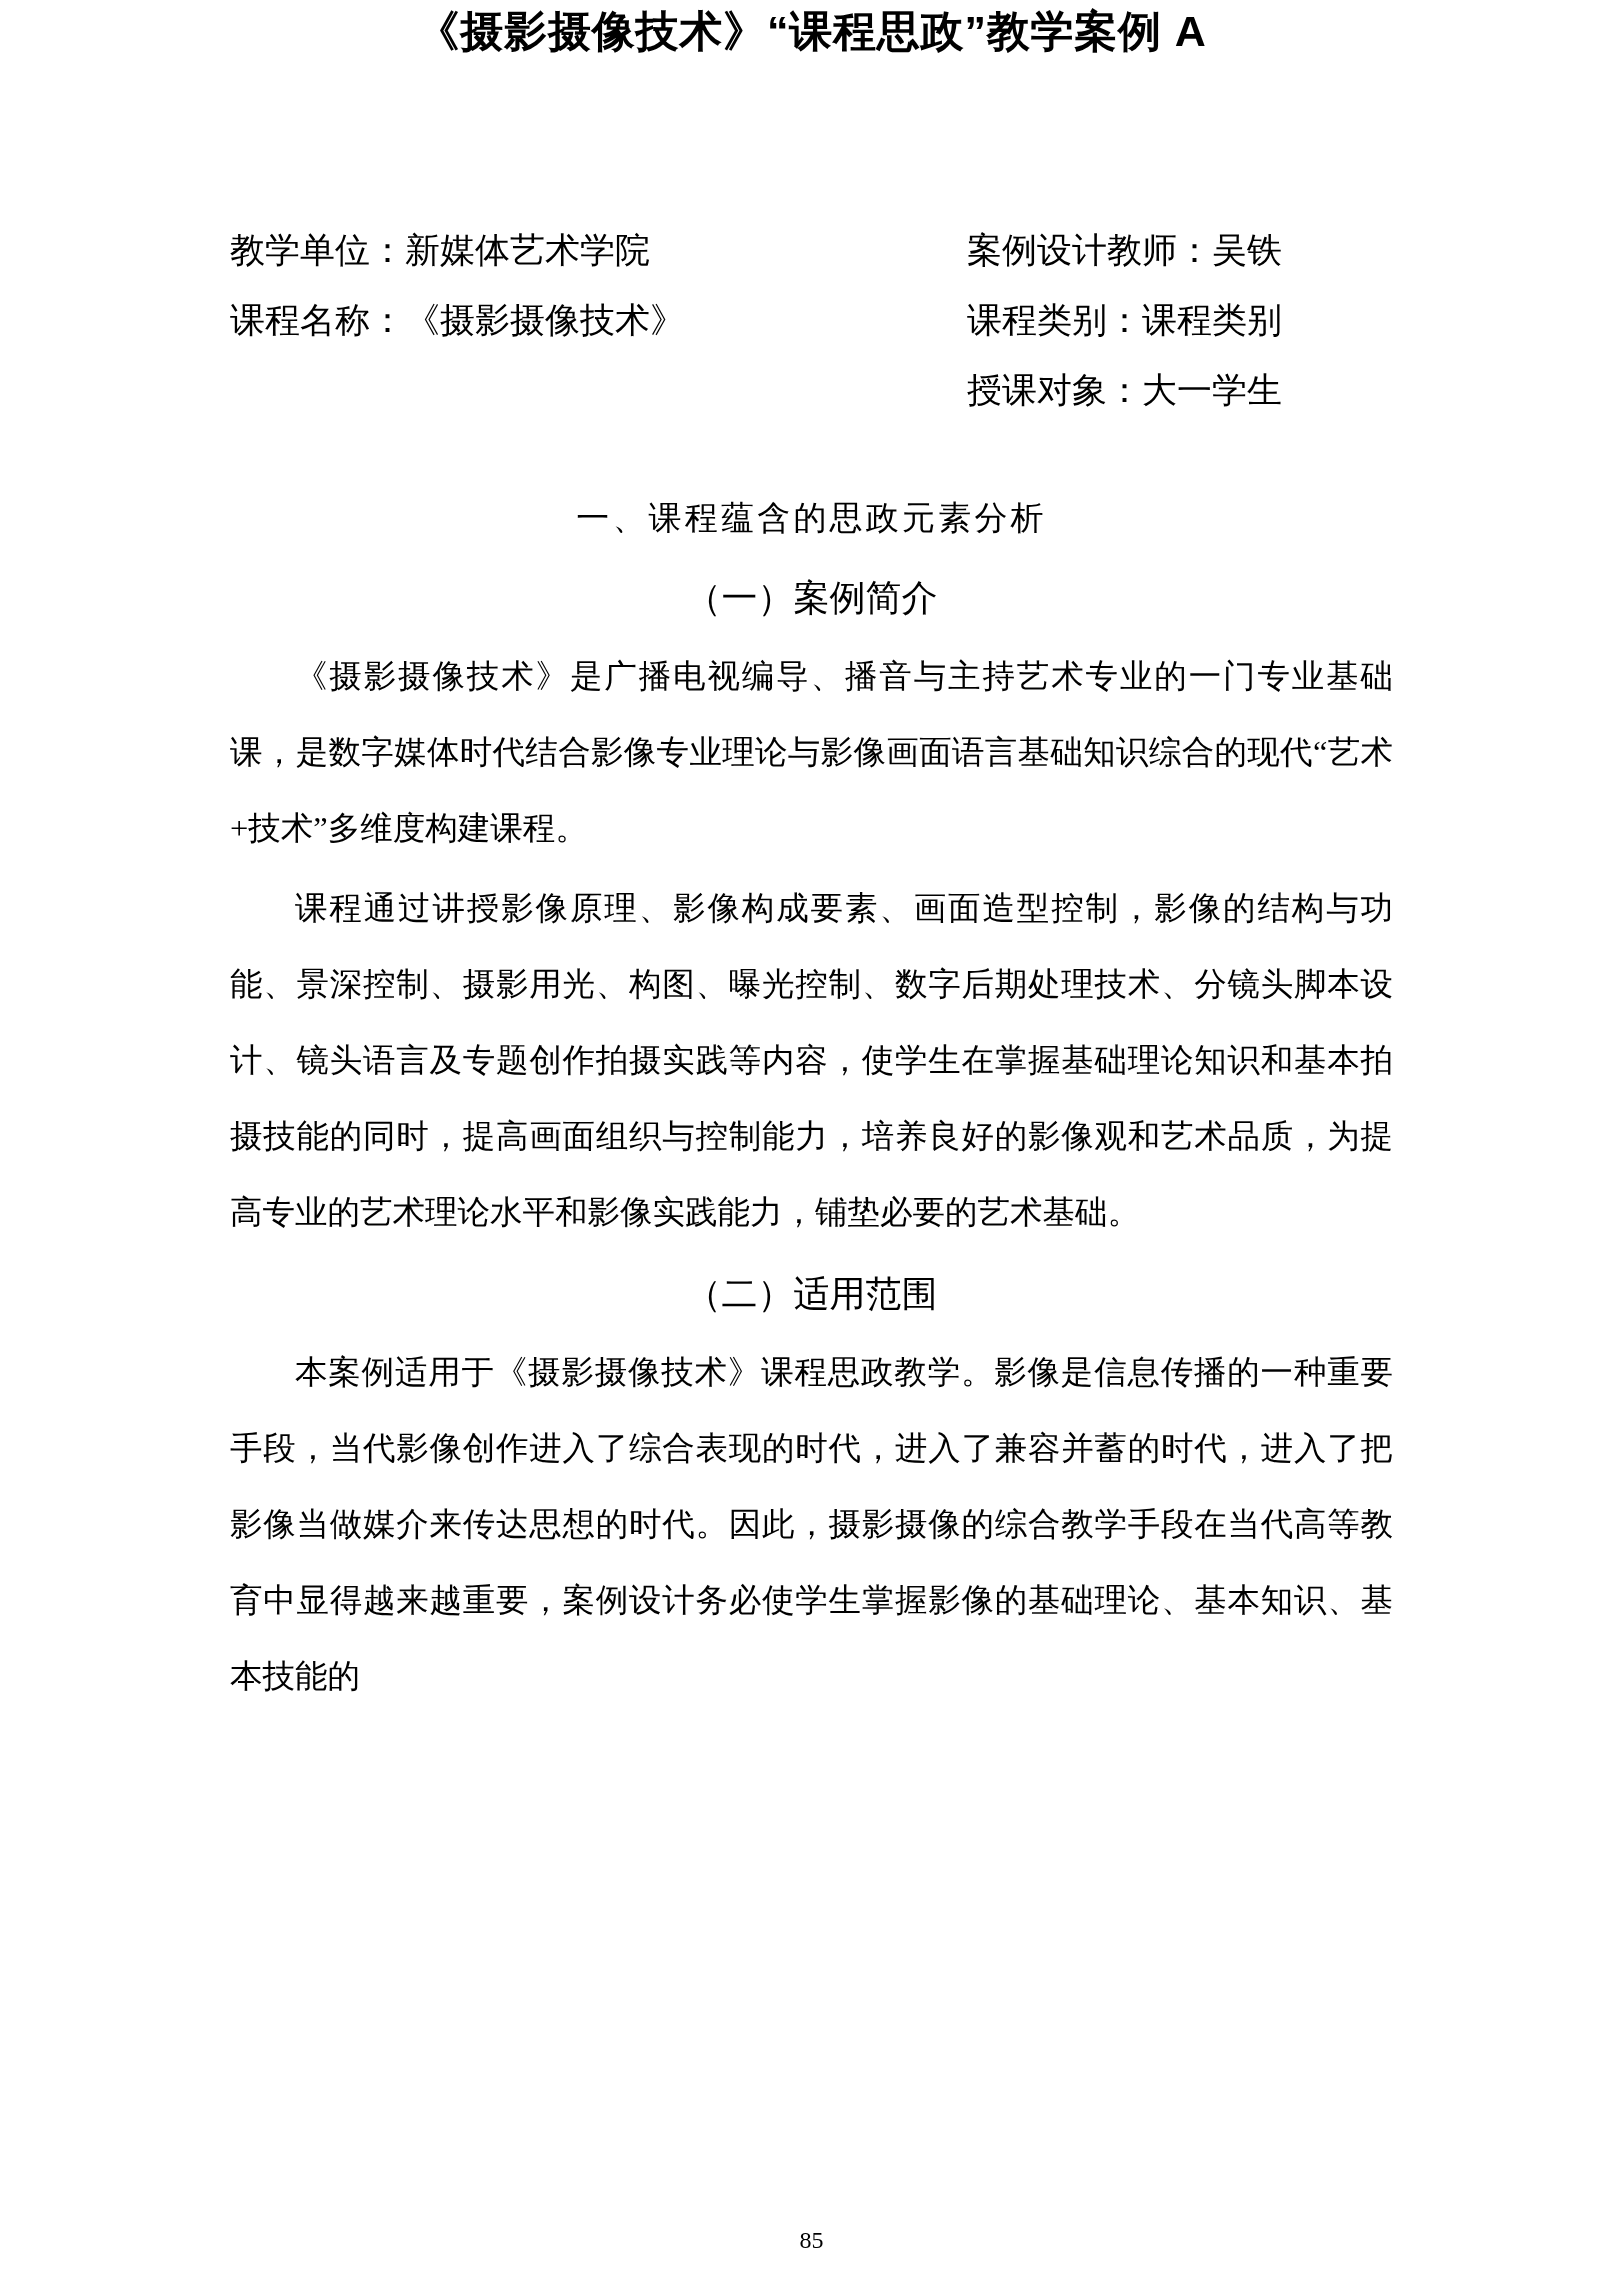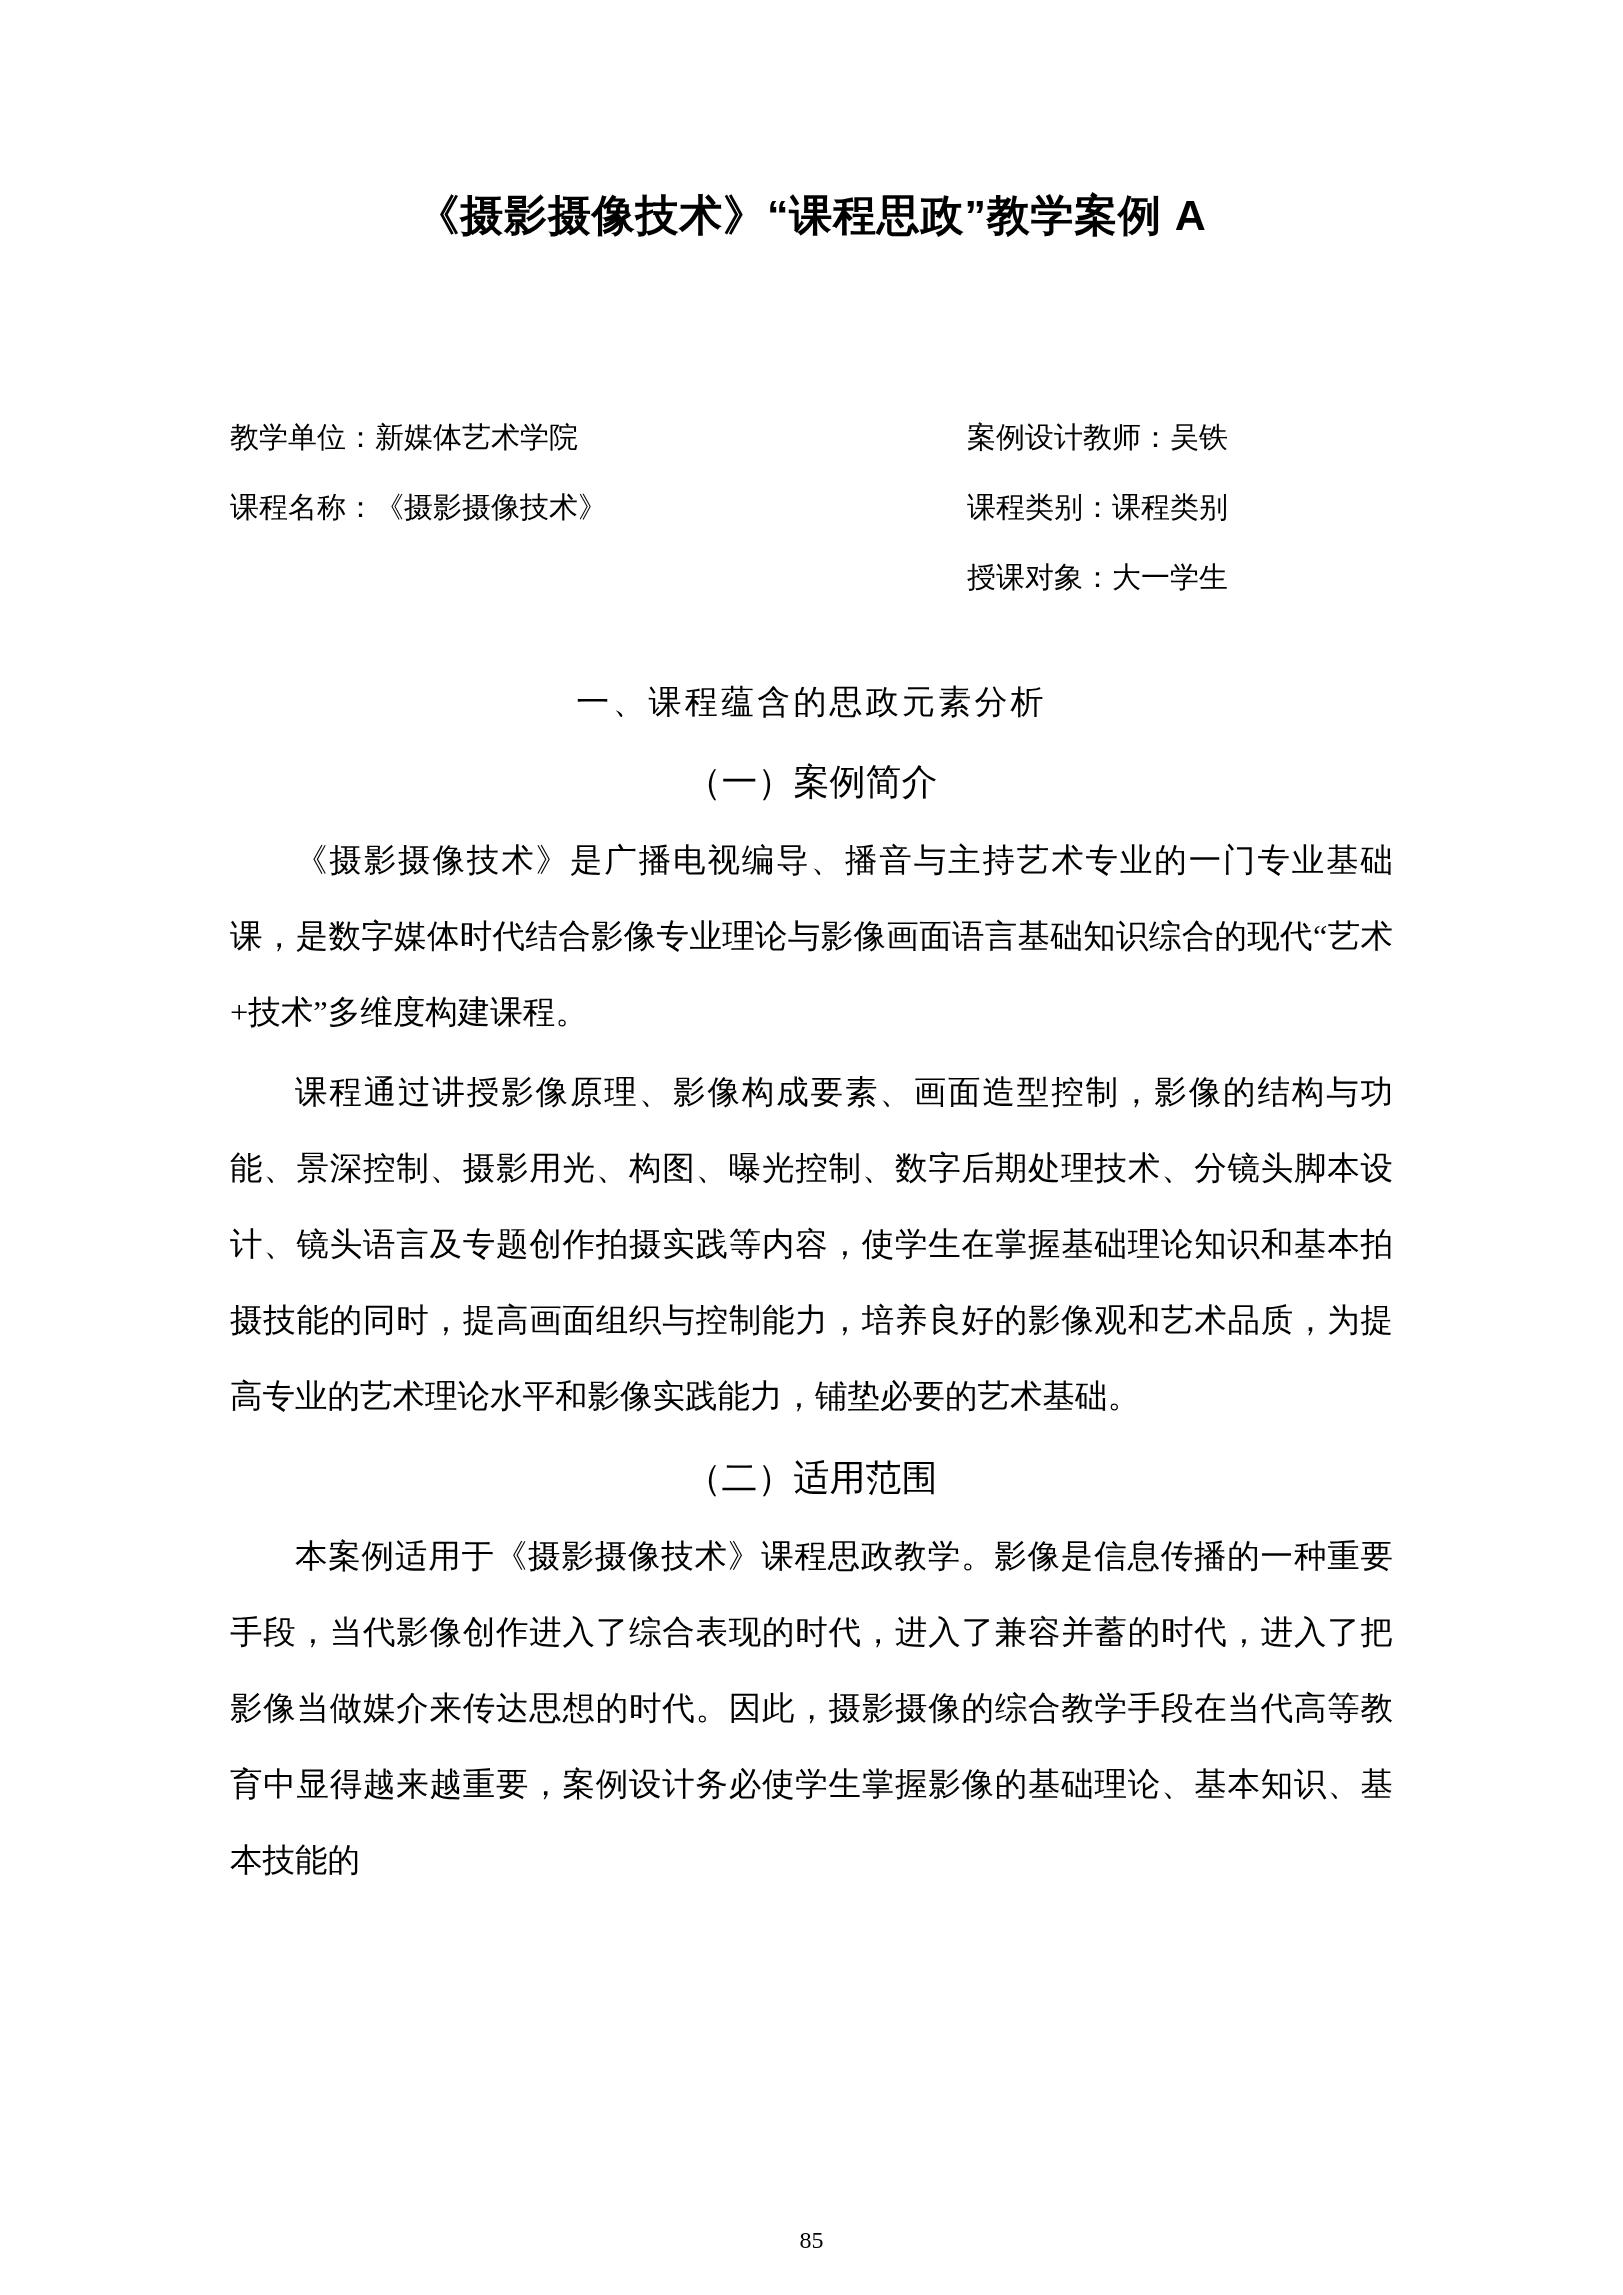--- a/index.html
+++ b/index.html
@@ -9,35 +9,35 @@
     height: 2295px;
     box-sizing: border-box;
     padding: 0 230px;
     background: #ffffff;
     color: #000000;
     font-family: "Liberation Serif", "DejaVu Serif", serif;
     overflow: hidden;
   }
   .doc-title {
     margin: 0;
-    padding-top: 184px;
     font-family: "Liberation Sans", "DejaVu Sans", sans-serif;
     font-weight: 700;
     font-size: 43px;
     line-height: 63px;
     text-align: center;
     letter-spacing: 0.8px;
   }
   .meta { margin-top: 155px; }
   .meta-row {
     position: relative;
     height: 70px;
     line-height: 70px;
-    font-size: 29px;
+    font-size: 35px;
     white-space: nowrap;
+    font-family: Liberation Mono, monospace;
   }
   .meta-right {
     position: absolute;
     left: 737px;
     top: 0;
   }
   .section-heading {
     margin: 54px 0 0 0;
     font-size: 33px;
     font-weight: 400;

